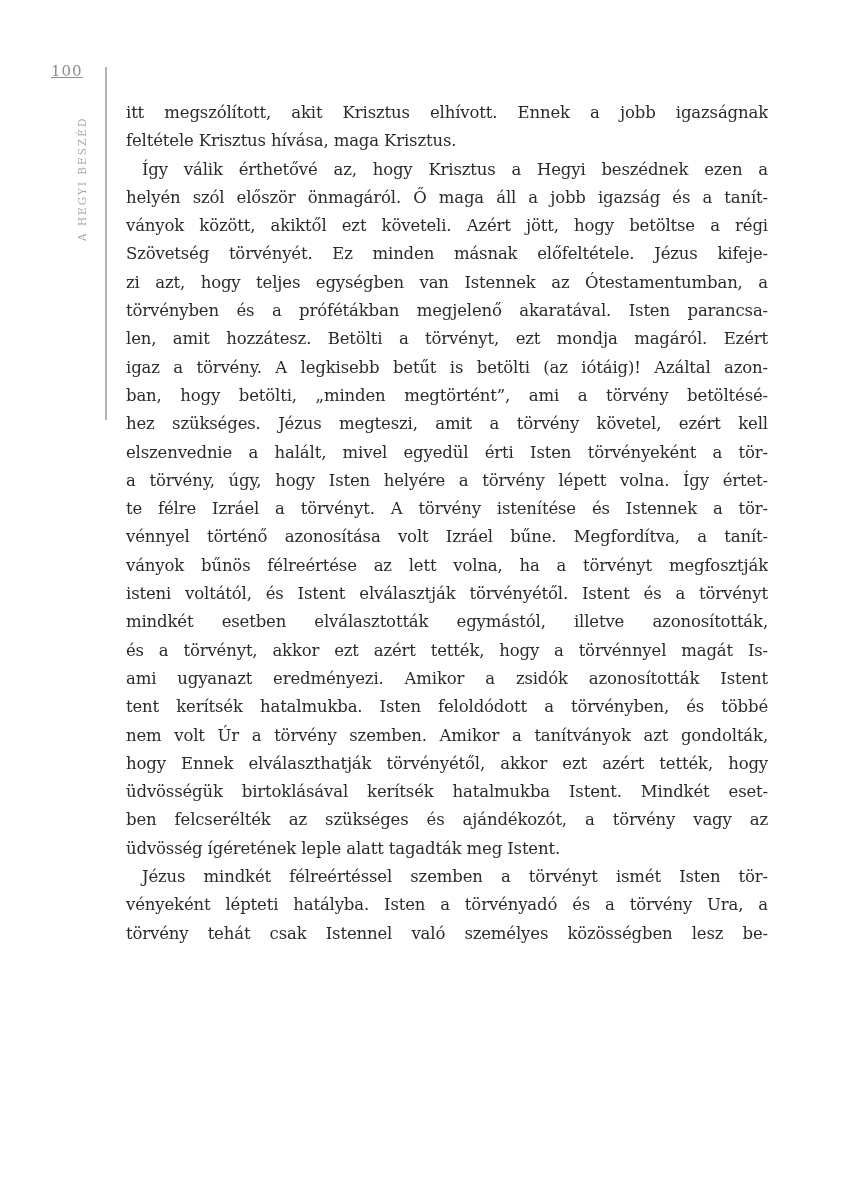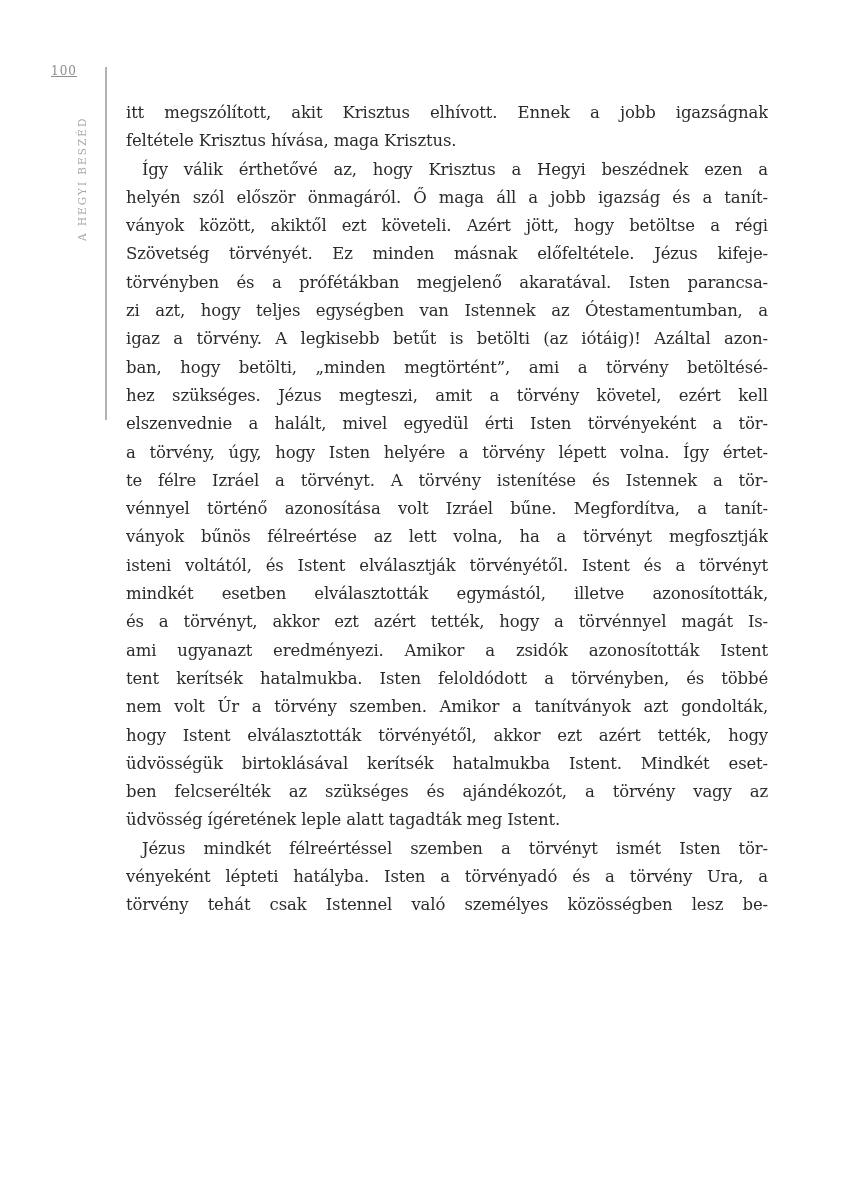--- a/index.html
+++ b/index.html
@@ -12,21 +12,21 @@
     position: relative;
     width: 867px;
     height: 1200px;
     background: #ffffff;
     overflow: hidden;
   }
   .page-number {
     position: absolute;
     left: 51px;
     top: 59px;
-    font-size: 12px;
+    font-size: 15px;
     line-height: 24px;
     color: #8d8d8d;
     letter-spacing: 1px;
     text-decoration: underline;
   }
   .margin-rule {
     position: absolute;
     left: 105px;
     top: 67px;
     width: 1.5px;
@@ -79,37 +79,38 @@
 
   <div class="running-head">A HEGYI BESZÉD</div>
 
   <div class="body-text">
       <div class="line">itt megszólított, akit Krisztus elhívott. Ennek a jobb igazságnak</div>
       <div class="line natural">feltétele Krisztus hívása, maga Krisztus.</div>
       <div class="line indent">Így válik érthetővé az, hogy Krisztus a Hegyi beszédnek ezen a</div>
       <div class="line">helyén szól először önmagáról. Ő maga áll a jobb igazság és a tanít-</div>
       <div class="line">ványok között, akiktől ezt követeli. Azért jött, hogy betöltse a régi</div>
       <div class="line">Szövetség törvényét. Ez minden másnak előfeltétele. Jézus kifeje-</div>
+      <div class="line">zi azt, hogy teljes egységben van Istennek az Ótestamentumban, a</div>
       <div class="line">törvényben és a prófétákban megjelenő akaratával. Isten parancsa-</div>
-      <div class="line">zi azt, hogy teljes egységben van Istennek az Ótestamentumban, a</div>
+      <div class="line">len, amit hozzátesz. Betölti a törvényt, ezt mondja magáról. Ezért</div>
       <div class="line">igaz a törvény. A legkisebb betűt is betölti (az iótáig)! Azáltal azon-</div>
       <div class="line">ban, hogy betölti, „minden megtörtént”, ami a törvény betöltésé-</div>
       <div class="line">hez szükséges. Jézus megteszi, amit a törvény követel, ezért kell</div>
       <div class="line">elszenvednie a halált, mivel egyedül érti Isten törvényeként a tör-</div>
       <div class="line">a törvény, úgy, hogy Isten helyére a törvény lépett volna. Így értet-</div>
       <div class="line">te félre Izráel a törvényt. A törvény istenítése és Istennek a tör-</div>
       <div class="line">vénnyel történő azonosítása volt Izráel bűne. Megfordítva, a tanít-</div>
       <div class="line">ványok bűnös félreértése az lett volna, ha a törvényt megfosztják</div>
       <div class="line">isteni voltától, és Istent elválasztják törvényétől. Istent és a törvényt</div>
       <div class="line">mindkét esetben elválasztották egymástól, illetve azonosították,</div>
       <div class="line">és a törvényt, akkor ezt azért tették, hogy a törvénnyel magát Is-</div>
       <div class="line">ami ugyanazt eredményezi. Amikor a zsidók azonosították Istent</div>
       <div class="line">tent kerítsék hatalmukba. Isten feloldódott a törvényben, és többé</div>
       <div class="line">nem volt Úr a törvény szemben. Amikor a tanítványok azt gondolták,</div>
-      <div class="line">hogy Istent elválasztották törvényétől, akkor ezt azért tették, hogy</div>
+      <div class="line">hogy Ennek elválaszthatják törvényétől, akkor ezt azért tették, hogy</div>
       <div class="line">üdvösségük birtoklásával kerítsék hatalmukba Istent. Mindkét eset-</div>
       <div class="line">ben felcserélték az szükséges és ajándékozót, a törvény vagy az</div>
       <div class="line natural">üdvösség ígéretének leple alatt tagadták meg Istent.</div>
       <div class="line indent">Jézus mindkét félreértéssel szemben a törvényt ismét Isten tör-</div>
       <div class="line">vényeként lépteti hatályba. Isten a törvényadó és a törvény Ura, a</div>
       <div class="line">törvény tehát csak Istennel való személyes közösségben lesz be-</div>
     </div>
 </div>
 
 </body></html>

